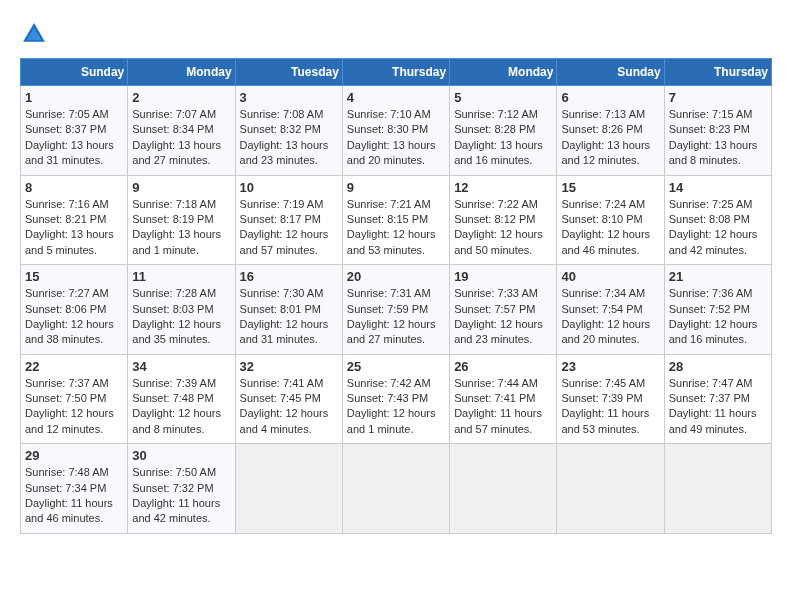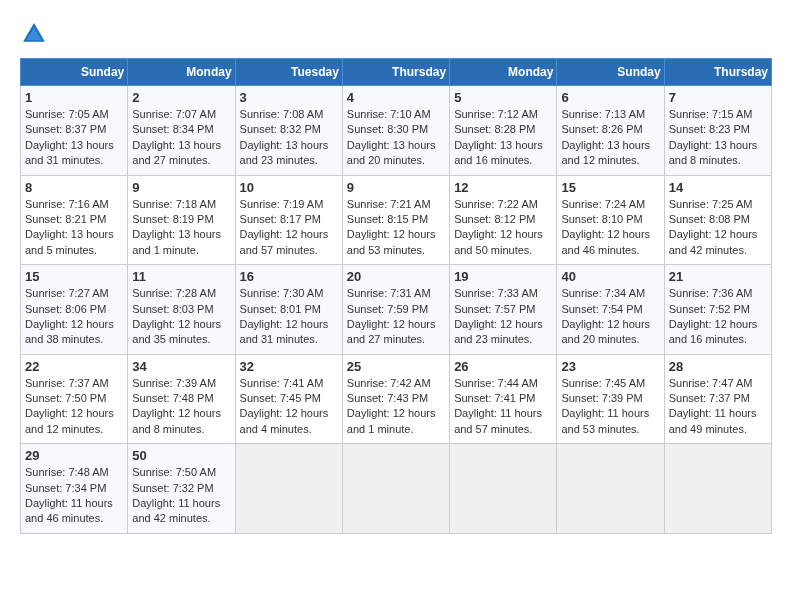--- a/index.html
+++ b/index.html
@@ -244,21 +244,21 @@
           <span class="day-number">28</span>
           <div class="cell-content">Sunrise: 7:47 AM<br>Sunset: 7:37 PM<br>Daylight: 11 hours and 49 minutes.</div>
         </td>
       </tr>
       <tr>
         <td>
           <span class="day-number">29</span>
           <div class="cell-content">Sunrise: 7:48 AM<br>Sunset: 7:34 PM<br>Daylight: 11 hours and 46 minutes.</div>
         </td>
         <td>
-          <span class="day-number">50</span>
+          <span class="day-number">30</span>
           <div class="cell-content">Sunrise: 7:50 AM<br>Sunset: 7:32 PM<br>Daylight: 11 hours and 42 minutes.</div>
         </td>
         <td class="empty-cell"></td>
         <td class="empty-cell"></td>
         <td class="empty-cell"></td>
         <td class="empty-cell"></td>
         <td class="empty-cell"></td>
       </tr>
     </tbody>
 </table>

